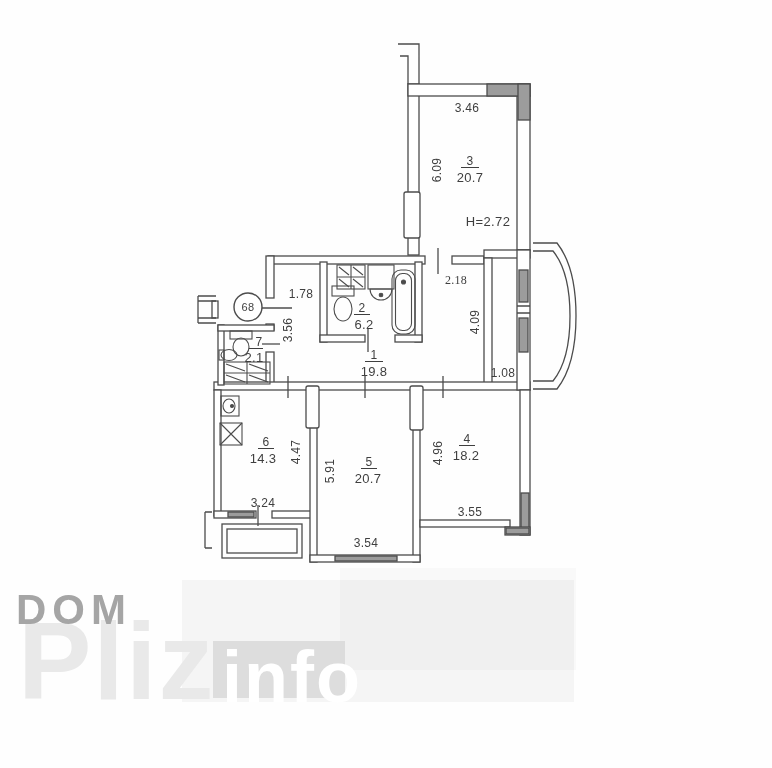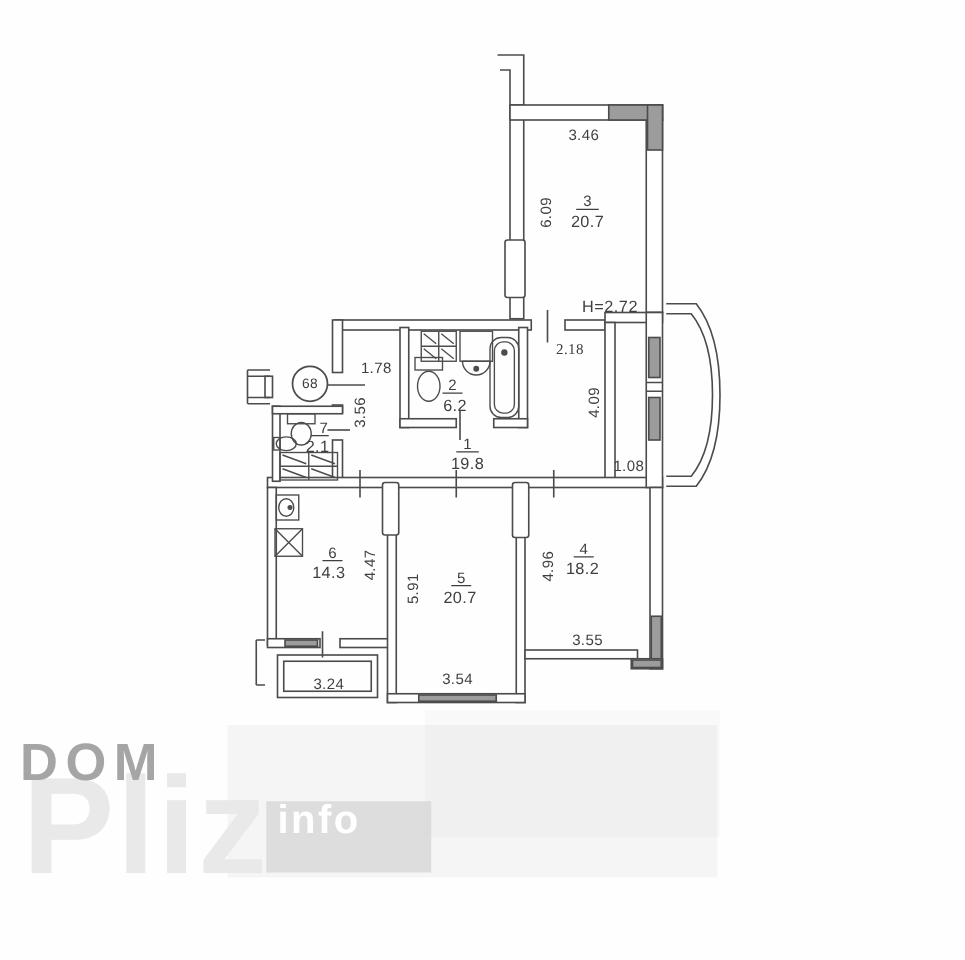--- a/index.html
+++ b/index.html
@@ -12,21 +12,21 @@
   .rot{transform:translate(-50%,-50%) rotate(-90deg);}
   .ul{position:absolute;height:1.2px;background:#3f3f3f;transform:translate(-50%,0);}
   .hnote{font-size:13px;letter-spacing:.4px;}
   .badge-txt{font-size:11px;}
   
   .wm-rect1{position:absolute;left:182px;top:580px;width:392px;height:122px;background:rgba(0,0,0,.035);}
   .wm-rect2{position:absolute;left:340px;top:568px;width:236px;height:102px;background:rgba(0,0,0,.018);}
   .wm-dom{position:absolute;left:16px;top:586px;font-size:42px;font-weight:bold;color:#a5a5a5;letter-spacing:6px;}
   .wm-pliz{position:absolute;left:18px;top:606px;font-size:110px;line-height:1;font-weight:bold;color:#e9e9e9;letter-spacing:2px;}
   .wm-infobox{position:absolute;left:213px;top:641px;width:132px;height:57px;background:rgba(215,215,215,.8);}
-  .wm-info{position:absolute;left:222px;top:638px;font-size:32px;line-height:1.1;font-weight:bold;color:#ffffff;letter-spacing:2px;}
+  .wm-info{position:absolute;left:222px;top:638px;font-size:72px;line-height:1.1;font-weight:bold;color:#ffffff;letter-spacing:2px;}
 </style>
 </head>
 <body>
 
 <div class="stage">
 
   <div class="wm-rect1"></div>
   <div class="wm-rect2"></div>
   <div class="wm-pliz">Pliz</div>
   <div class="wm-dom">DOM</div>
@@ -152,21 +152,21 @@
     </g>
   </svg>
 
   <span class="lbl badge-txt" style="left:248px;top:307px;">68</span>
 
   <span class="lbl" style="left:467px;top:108px;">3.46</span>
   <span class="lbl rot" style="left:437px;top:170px;">6.09</span>
   <span class="lbl" style="left:470px;top:161px;">3</span>
   <div class="ul" style="left:470px;top:167px;width:18px;"></div>
   <span class="lbl area" style="left:470px;top:177px;">20.7</span>
-  <span class="lbl hnote" style="left:488px;top:245px;">H=2.72</span>
+  <span class="lbl hnote" style="left:488px;top:221px;">H=2.72</span>
 
   <span class="lbl" style="left:456px;top:280px;font-family:Liberation Serif, serif;">2.18</span>
   <span class="lbl rot" style="left:475px;top:322px;">4.09</span>
   <span class="lbl" style="left:503px;top:373px;">1.08</span>
 
   <span class="lbl" style="left:362px;top:308px;">2</span>
   <div class="ul" style="left:362px;top:314px;width:16px;"></div>
   <span class="lbl area" style="left:364px;top:324px;">6.2</span>
 
   <span class="lbl" style="left:301px;top:294px;">1.78</span>
@@ -176,21 +176,21 @@
   <span class="lbl area" style="left:374px;top:371px;">19.8</span>
 
   <span class="lbl" style="left:259px;top:342px;">7</span>
   <div class="ul" style="left:256px;top:348px;width:14px;"></div>
   <span class="lbl area" style="left:254px;top:357px;">2.1</span>
 
   <span class="lbl" style="left:266px;top:442px;">6</span>
   <div class="ul" style="left:266px;top:448px;width:16px;"></div>
   <span class="lbl area" style="left:263px;top:458px;">14.3</span>
   <span class="lbl rot" style="left:296px;top:452px;">4.47</span>
-  <span class="lbl" style="left:263px;top:503px;margin-top:44px;">3.24</span>
+  <span class="lbl" style="left:263px;top:503px;">3.24</span>
 
   <span class="lbl" style="left:369px;top:462px;">5</span>
   <div class="ul" style="left:369px;top:468px;width:16px;"></div>
   <span class="lbl area" style="left:368px;top:478px;">20.7</span>
   <span class="lbl rot" style="left:330px;top:471px;">5.91</span>
   <span class="lbl" style="left:366px;top:543px;">3.54</span>
 
   <span class="lbl" style="left:467px;top:439px;">4</span>
   <div class="ul" style="left:467px;top:445px;width:16px;"></div>
   <span class="lbl area" style="left:466px;top:455px;">18.2</span>

